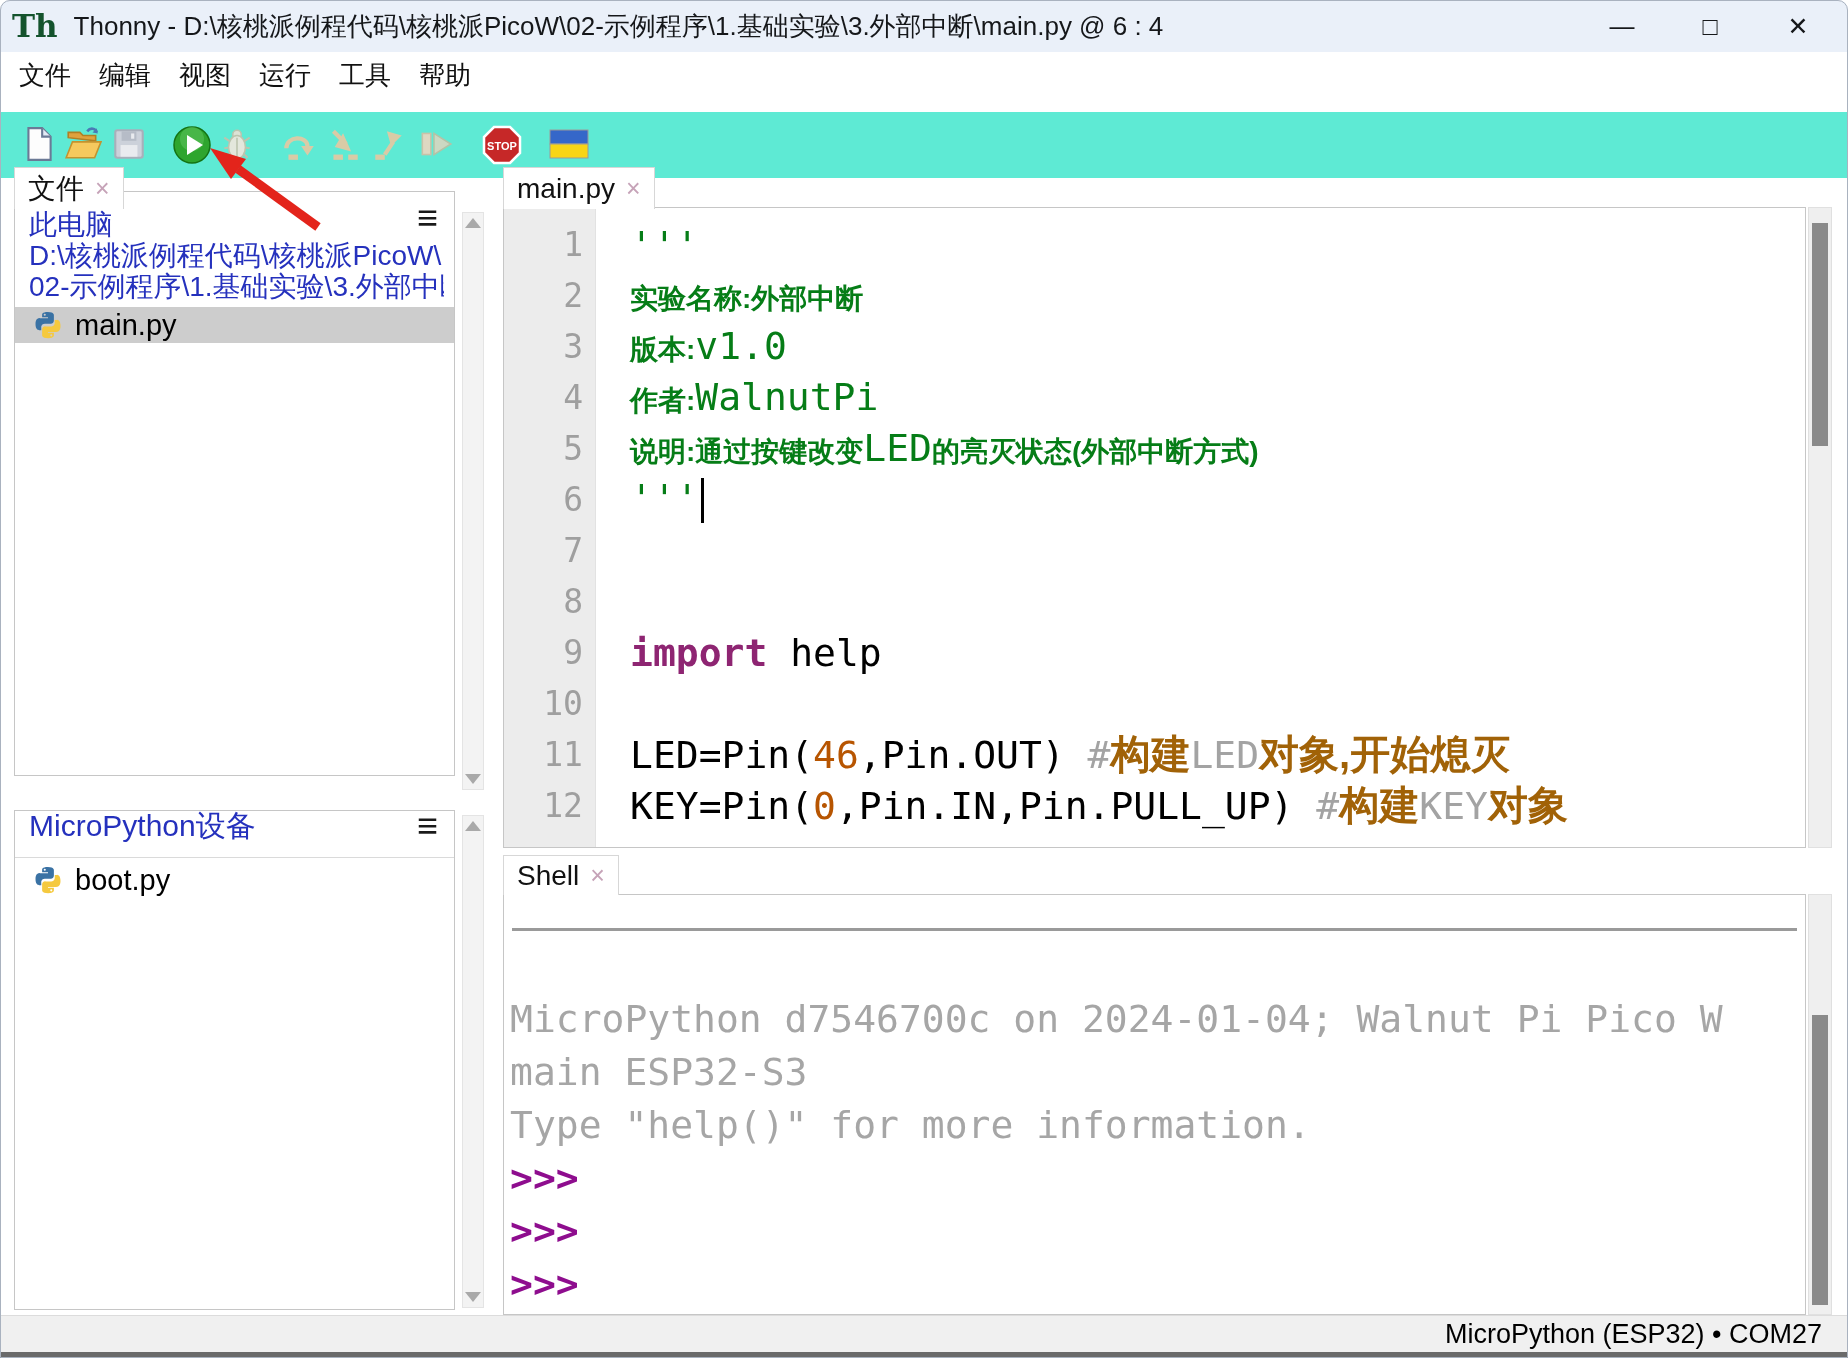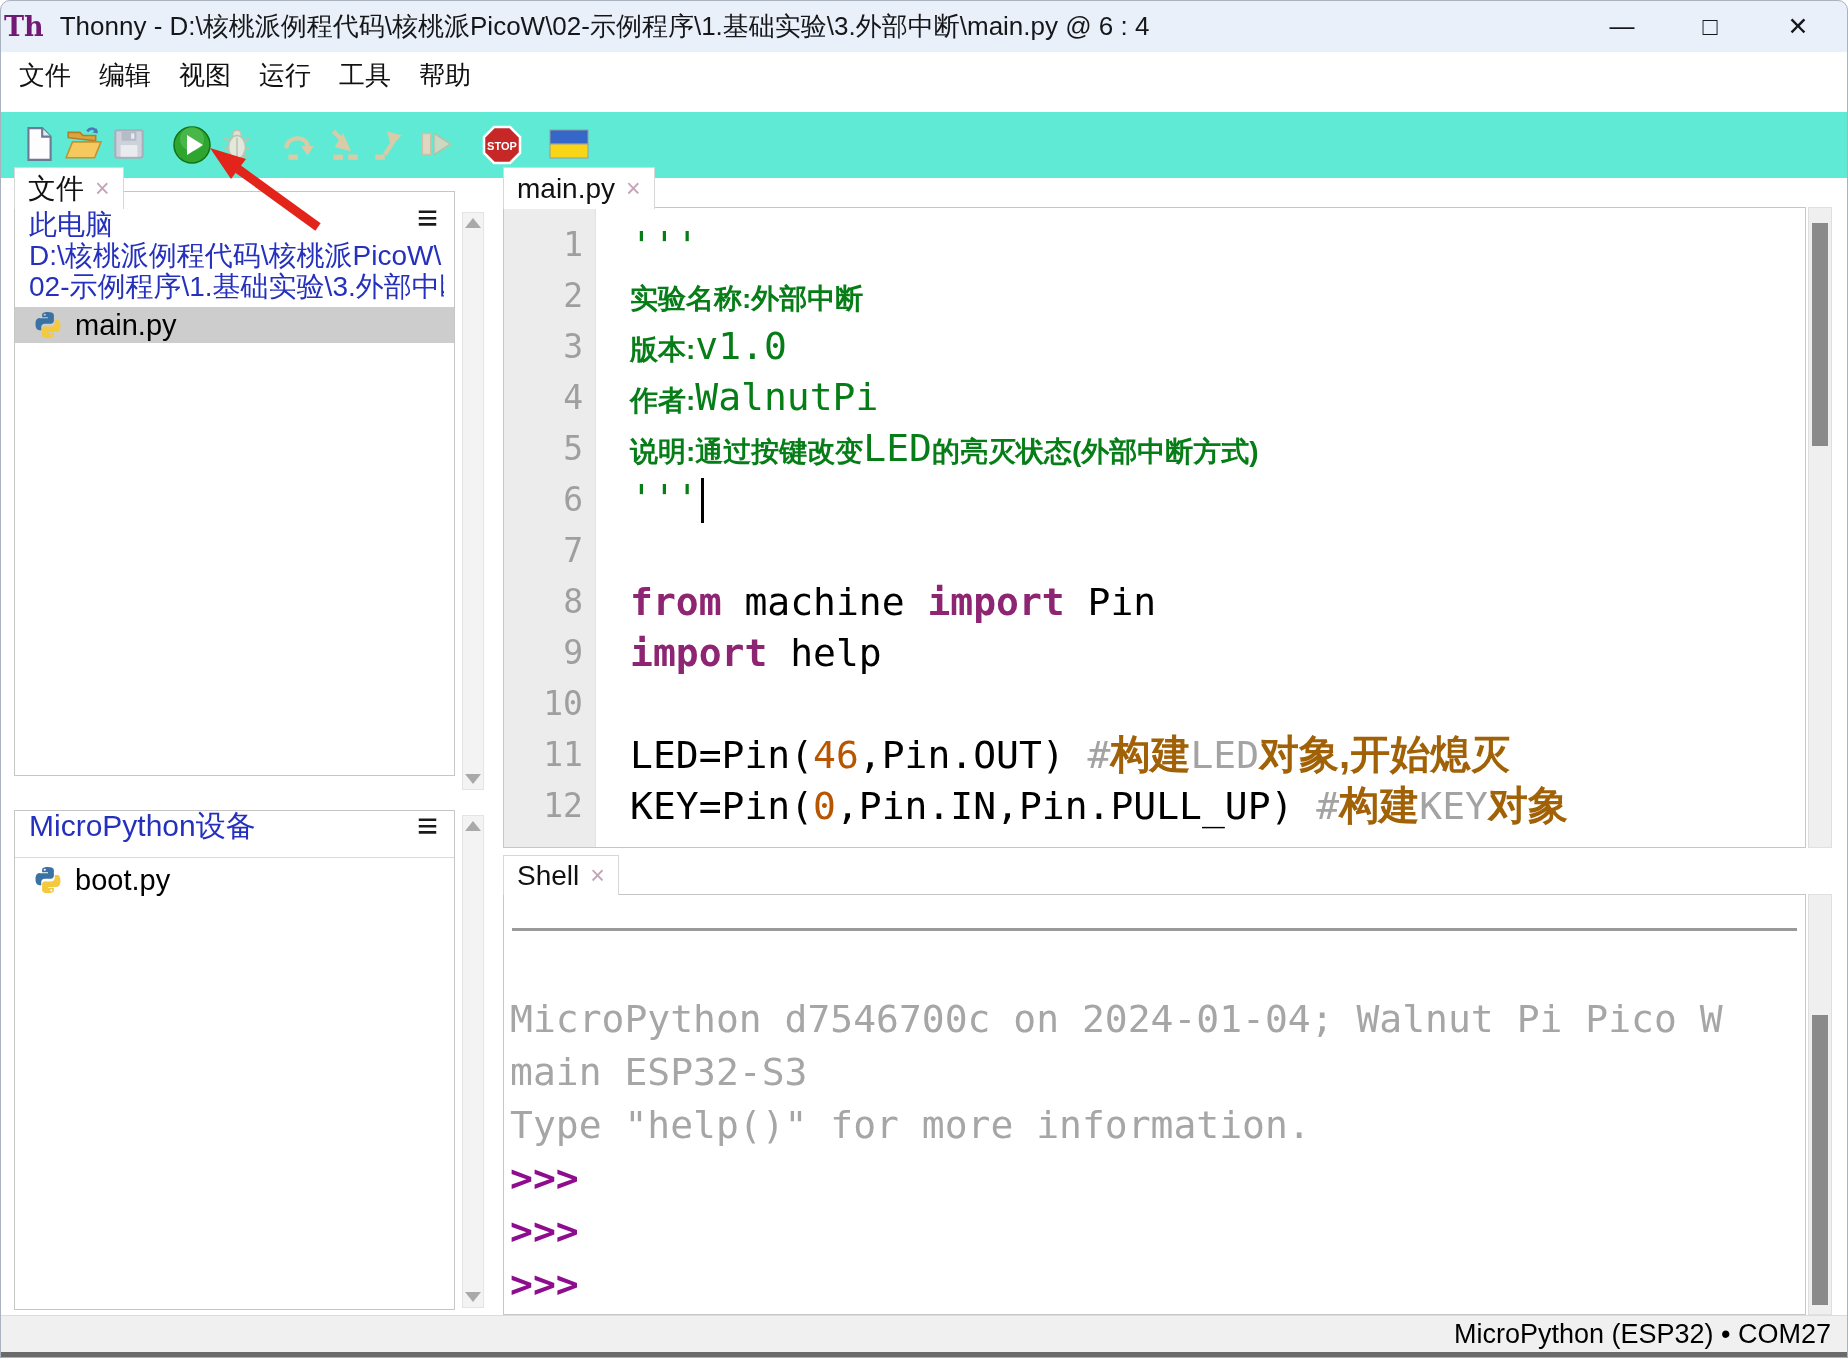--- a/index.html
+++ b/index.html
@@ -4,21 +4,21 @@
 <style>
   *{margin:0;padding:0;box-sizing:border-box}
   html{background:#ffffff}
   body{width:1848px;height:1358px;position:relative;overflow:hidden;background:#ffffff;
        font-family:"Liberation Sans",sans-serif;color:#111}
   .frame{position:absolute;inset:0;border:1px solid #a9b2bf;border-radius:10px 10px 0 0;pointer-events:none;z-index:60}
 
   
   .titlebar{position:absolute;left:0;top:0;width:1848px;height:52px;background:#eaf0f9;
             border-radius:10px 10px 0 0;display:flex;align-items:center;z-index:2}
-  .t-logo{margin-left:4px;font-family:"DejaVu Serif",serif;font-weight:bold;font-size:27px;color:#701a75;line-height:1}
+  .t-logo{margin-left:12px;font-family:"DejaVu Serif",serif;font-weight:bold;font-size:31px;color:#14532d;line-height:1}
   .t-title{margin-left:16px;font-size:26px;color:#15171a;white-space:nowrap}
   .win-controls{position:absolute;right:6px;top:0;height:52px;display:flex}
   .wc{width:88px;height:52px;display:flex;align-items:center;justify-content:center;font-size:25px;color:#15171a}
 
   
   .menubar{position:absolute;left:0;top:52px;width:1848px;height:46px;display:flex;align-items:center;
            background:#fff;padding-left:5px}
   .menu-item{padding:0 14px;font-size:26px;color:#111}
   .toolbar{position:absolute;left:0;top:112px;width:1848px;height:66px;background:#5eead4}
   .tb{position:absolute;top:13px;width:38px;height:38px}
@@ -72,21 +72,21 @@
   .shell-panel{left:503px;top:894px;width:1303px;height:421px;overflow:hidden}
   .shell-sep{position:absolute;left:8px;right:8px;top:33px;height:3px;background:#9a9a9a}
   .shell-lines{position:absolute;left:6px;top:98px;right:26px}
   .sh-line{font-family:"DejaVu Sans Mono",monospace;font-size:38px;line-height:53px;white-space:pre}
   .sh-out{color:#a6a6a6}
   .sh-prompt{color:#8e0d8e;font-weight:700}
 
   
   .statusbar{position:absolute;left:0;top:1315px;width:1848px;height:37px;background:#f0f0f0;
              border-top:1px solid #dcdcdc;display:flex;align-items:center;justify-content:flex-end;
-             padding-right:17px;font-size:27px;color:#000}
+             padding-right:26px;font-size:27px;color:#000}
   .bottom-strip{position:absolute;left:0;top:1352px;width:1848px;height:6px;background:#6a6a6a}
 
   .arrow-overlay{position:absolute;left:180px;top:132px;width:160px;height:110px;z-index:40;pointer-events:none}
 </style>
 </head>
 <body>
 
 <div class="titlebar">
   <span class="t-logo">Th</span>
   <span class="t-title">Thonny  -  D:\核桃派例程代码\核桃派PicoW\02-示例程序\1.基础实验\3.外部中断\main.py  @  6 : 4</span>
@@ -257,21 +257,21 @@
 <div class="panel editor-panel">
   <div class="gutter"></div>
   <div class="code-lines">
       <div class="code-line"><span class="ln">1</span><span class="lt"><span class="tok-s">'''</span></span></div>
       <div class="code-line"><span class="ln">2</span><span class="lt"><span class="tok-sc">实验名称:外部中断</span></span></div>
       <div class="code-line"><span class="ln">3</span><span class="lt"><span class="tok-sc">版本:</span><span class="tok-s">v1.0</span></span></div>
       <div class="code-line"><span class="ln">4</span><span class="lt"><span class="tok-sc">作者:</span><span class="tok-s">WalnutPi</span></span></div>
       <div class="code-line"><span class="ln">5</span><span class="lt"><span class="tok-sc">说明:通过按键改变</span><span class="tok-s">LED</span><span class="tok-sc">的亮灭状态(外部中断方式)</span></span></div>
       <div class="code-line"><span class="ln">6</span><span class="lt"><span class="tok-s">'''</span><span class="caret"></span></span></div>
       <div class="code-line"><span class="ln">7</span><span class="lt"></span></div>
-      <div class="code-line"><span class="ln">8</span><span class="lt"><span class="tok-k">from</span><span class="tok-d"> machine </span><span class="tok-k">import</span><span class="tok-d"> Pin</span></span></div>
+      <div class="code-line"><span class="ln">8</span></div>
       <div class="code-line"><span class="ln">9</span><span class="lt"><span class="tok-k">import</span><span class="tok-d"> help</span></span></div>
       <div class="code-line"><span class="ln">10</span><span class="lt"></span></div>
       <div class="code-line"><span class="ln">11</span><span class="lt"><span class="tok-d">LED=Pin(</span><span class="tok-n">46</span><span class="tok-d">,Pin.OUT) </span><span class="tok-c">#</span><span class="tok-cc">构建</span><span class="tok-c">LED</span><span class="tok-cc">对象,开始熄灭</span></span></div>
       <div class="code-line"><span class="ln">12</span><span class="lt"><span class="tok-d">KEY=Pin(</span><span class="tok-n">0</span><span class="tok-d">,Pin.IN,Pin.PULL_UP) </span><span class="tok-c">#</span><span class="tok-cc">构建</span><span class="tok-c">KEY</span><span class="tok-cc">对象</span></span></div>
     </div>
 </div>
 
 <div class="sbar" style="left:1808px;top:207px;height:641px">
   <div class="thumb" style="top:15px;height:223px"></div>
 </div>

